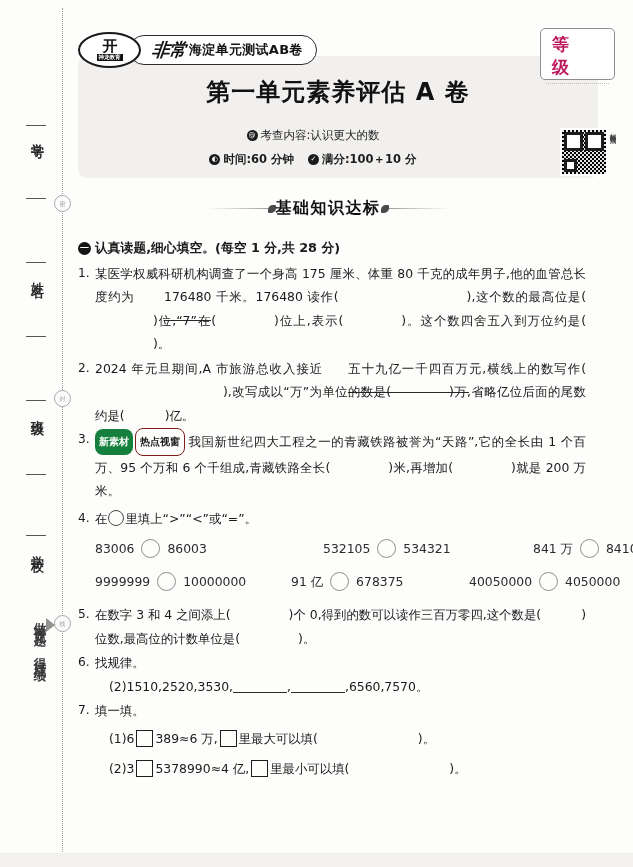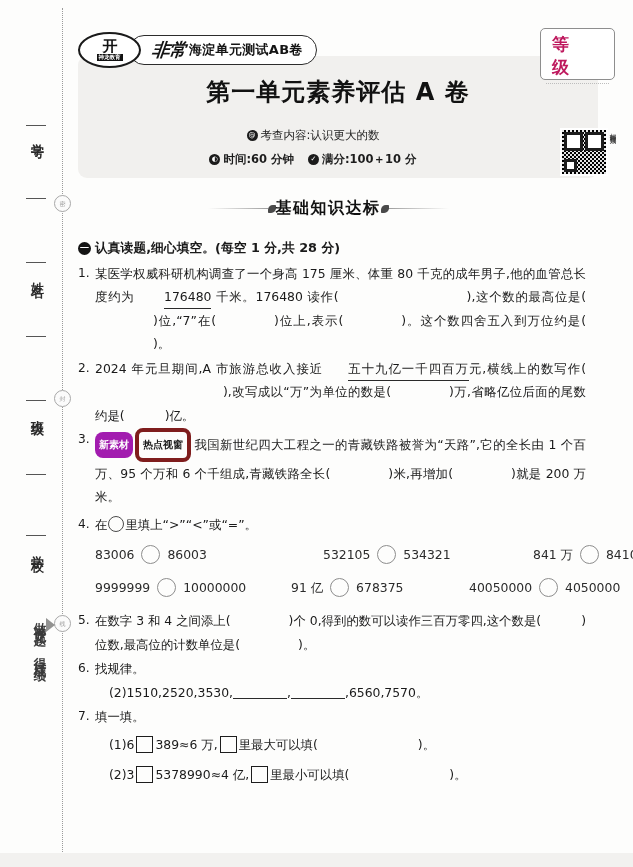--- a/index.html
+++ b/index.html
@@ -277,21 +277,21 @@
   .q {
     display: flex;
     margin-top: 1px;
   }
   .q-no {
     width: 17px;
     flex: 0 0 17px;
     font-size: 12.2px;
   }
   .q-txt { flex: 1; text-align: justify; }
-  .ul { border-bottom: 1px solid #2a2a2a; padding-bottom: 4px; margin-left: 25px; }
+  .ul { border-bottom: 1px solid #2a2a2a; padding-bottom: 16px; margin-left: 25px; }
   .blank-sm { display: inline-block; width: 40px; }
   .blank-md { display: inline-block; width: 58px; }
   .blank-lg { display: inline-block; width: 100px; }
   .blank-xl { display: inline-block; width: 128px; }
   .fill-line {
     display: inline-block;
     width: 54px;
     border-bottom: 1px solid #2a2a2a;
     vertical-align: -2px;
   }
@@ -303,25 +303,25 @@
     margin: 0 2px;
   }
   .tag {
     display: inline-block;
     font-size: 10px; font-weight: 700;
     padding: 1px 4px;
     border-radius: 8px;
     vertical-align: 1px;
   }
   .tag-dark {
-    background: #a21caf; color: #fff;
+    background: #15803d; color: #fff;
     margin-right: 2px;
   }
   .tag-out {
-    border: 4px solid #7f1d1d; color: #1c1c1c;
+    border: 1px solid #7f1d1d; color: #1c1c1c;
     margin-right: 3px;
   }
 
   
   .cmp-grid {
     margin-top: 3px;
   }
   .cmp-row {
     display: flex;
     margin-bottom: 9px;

